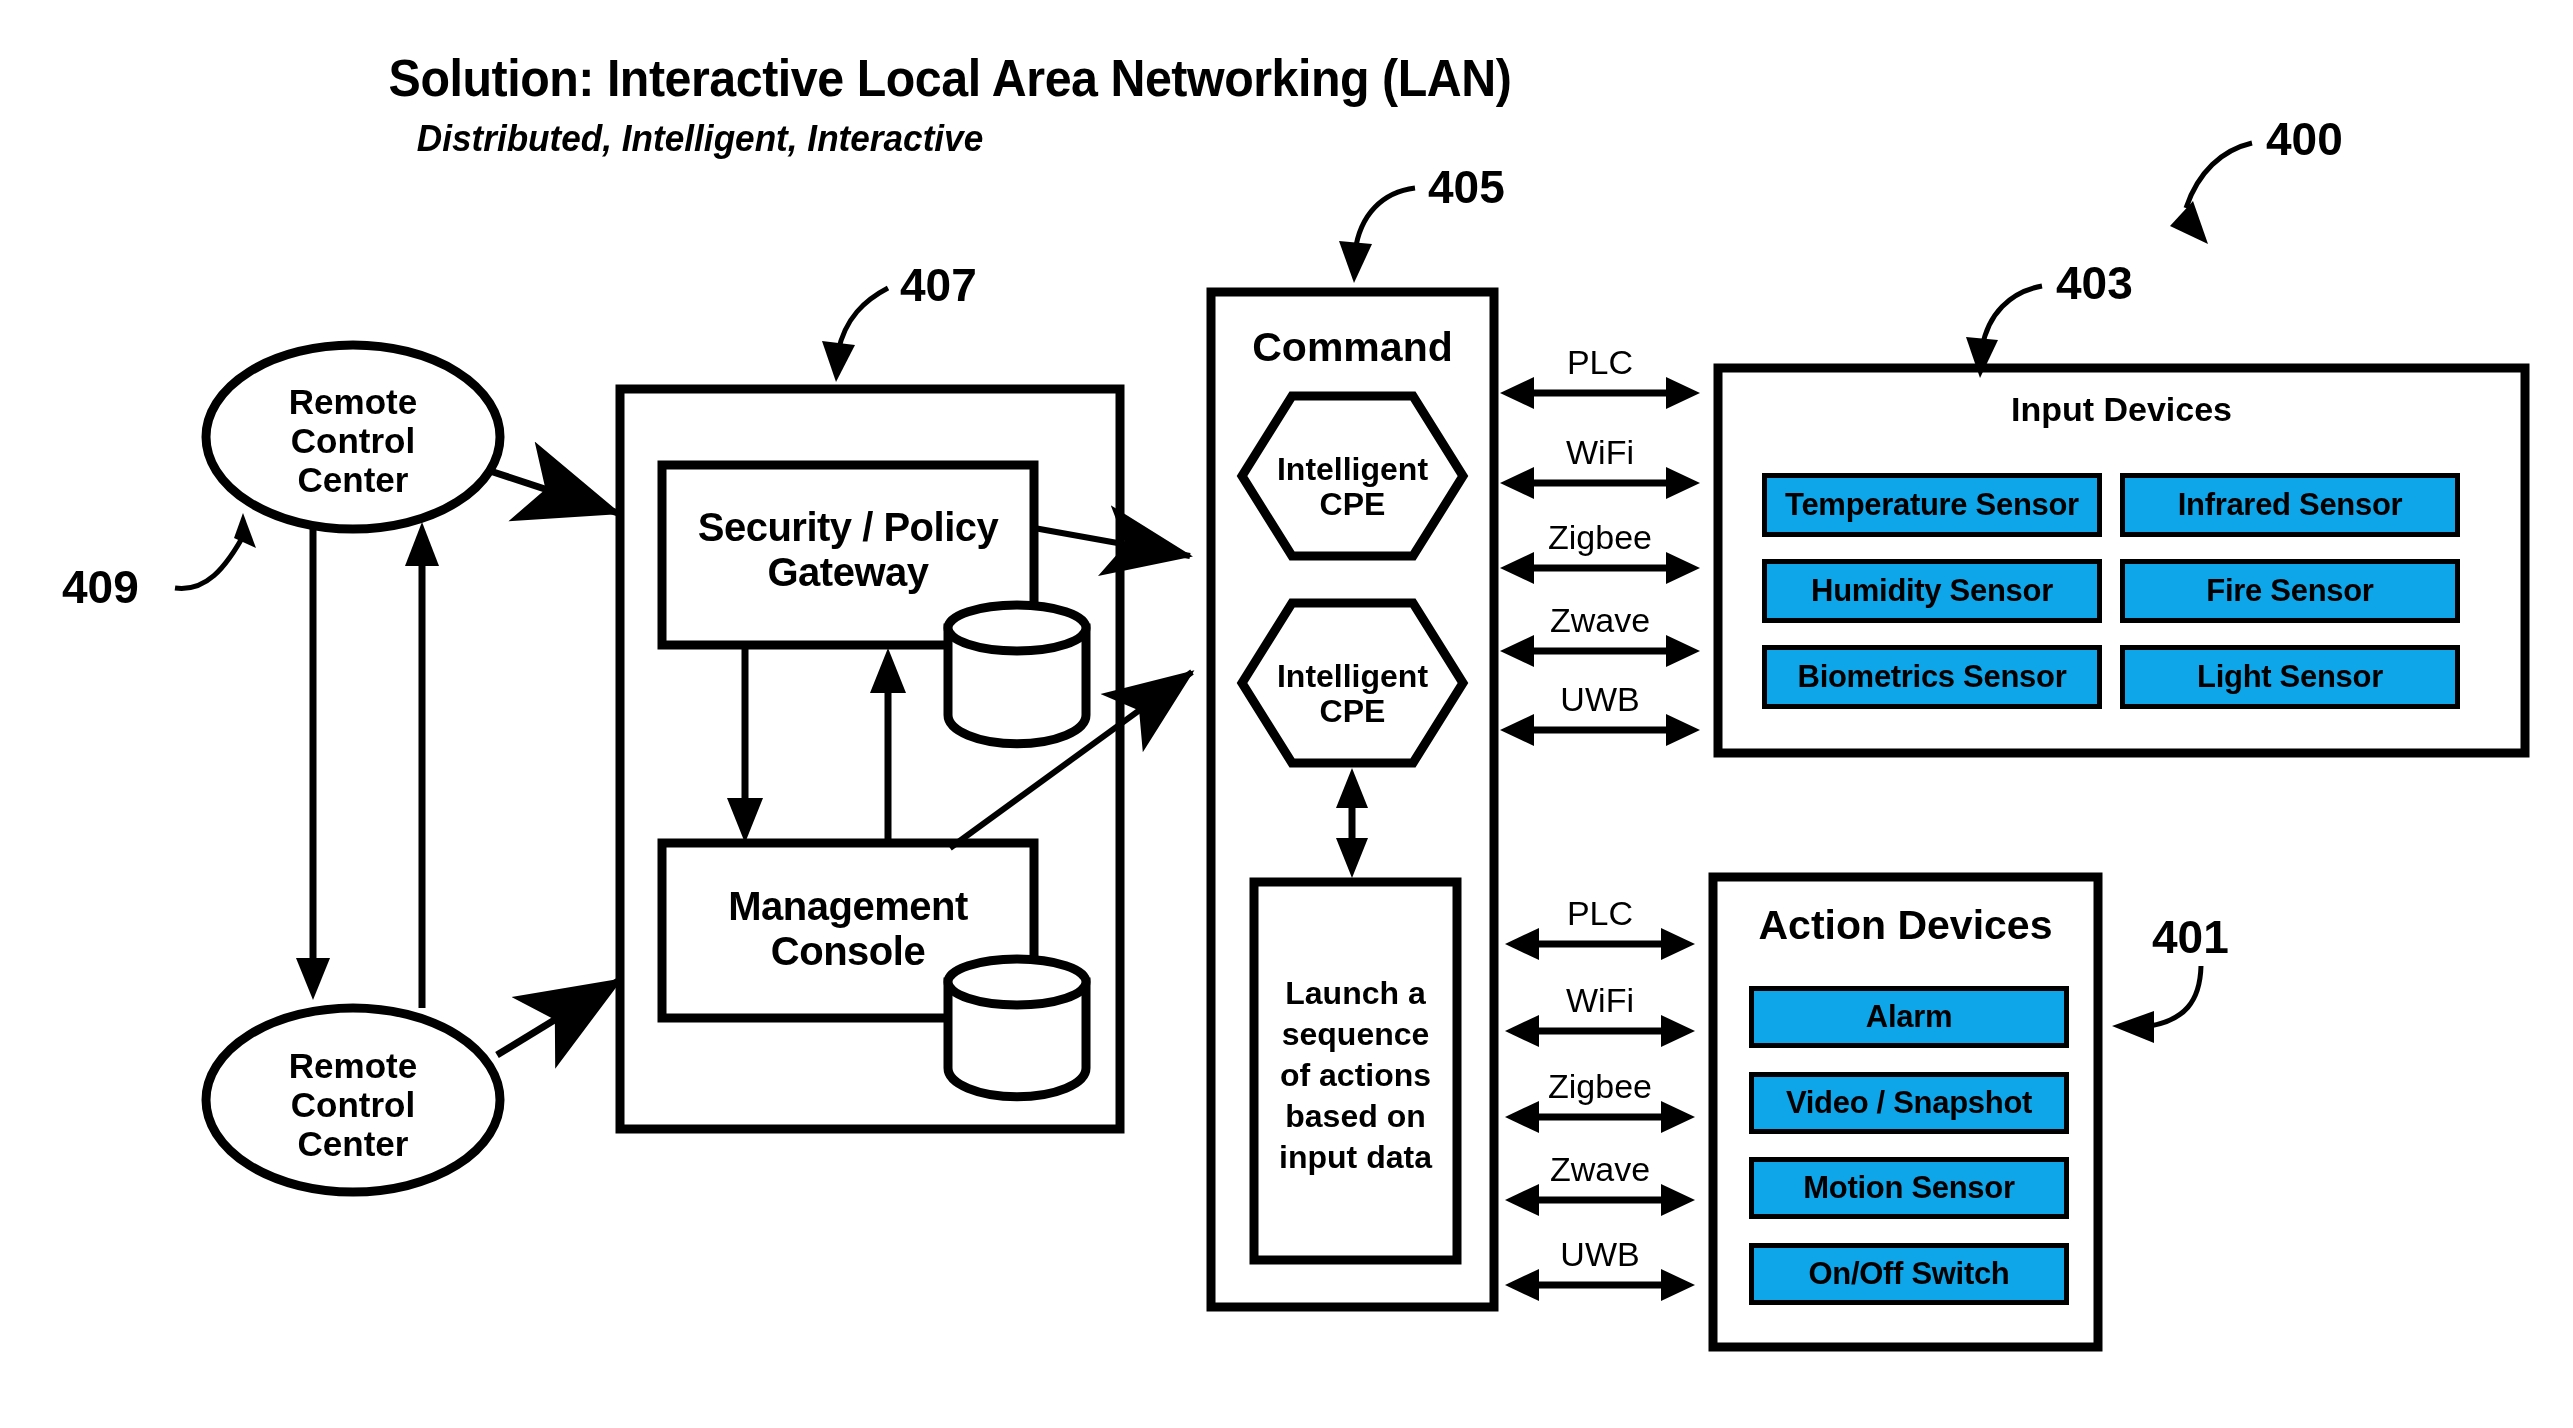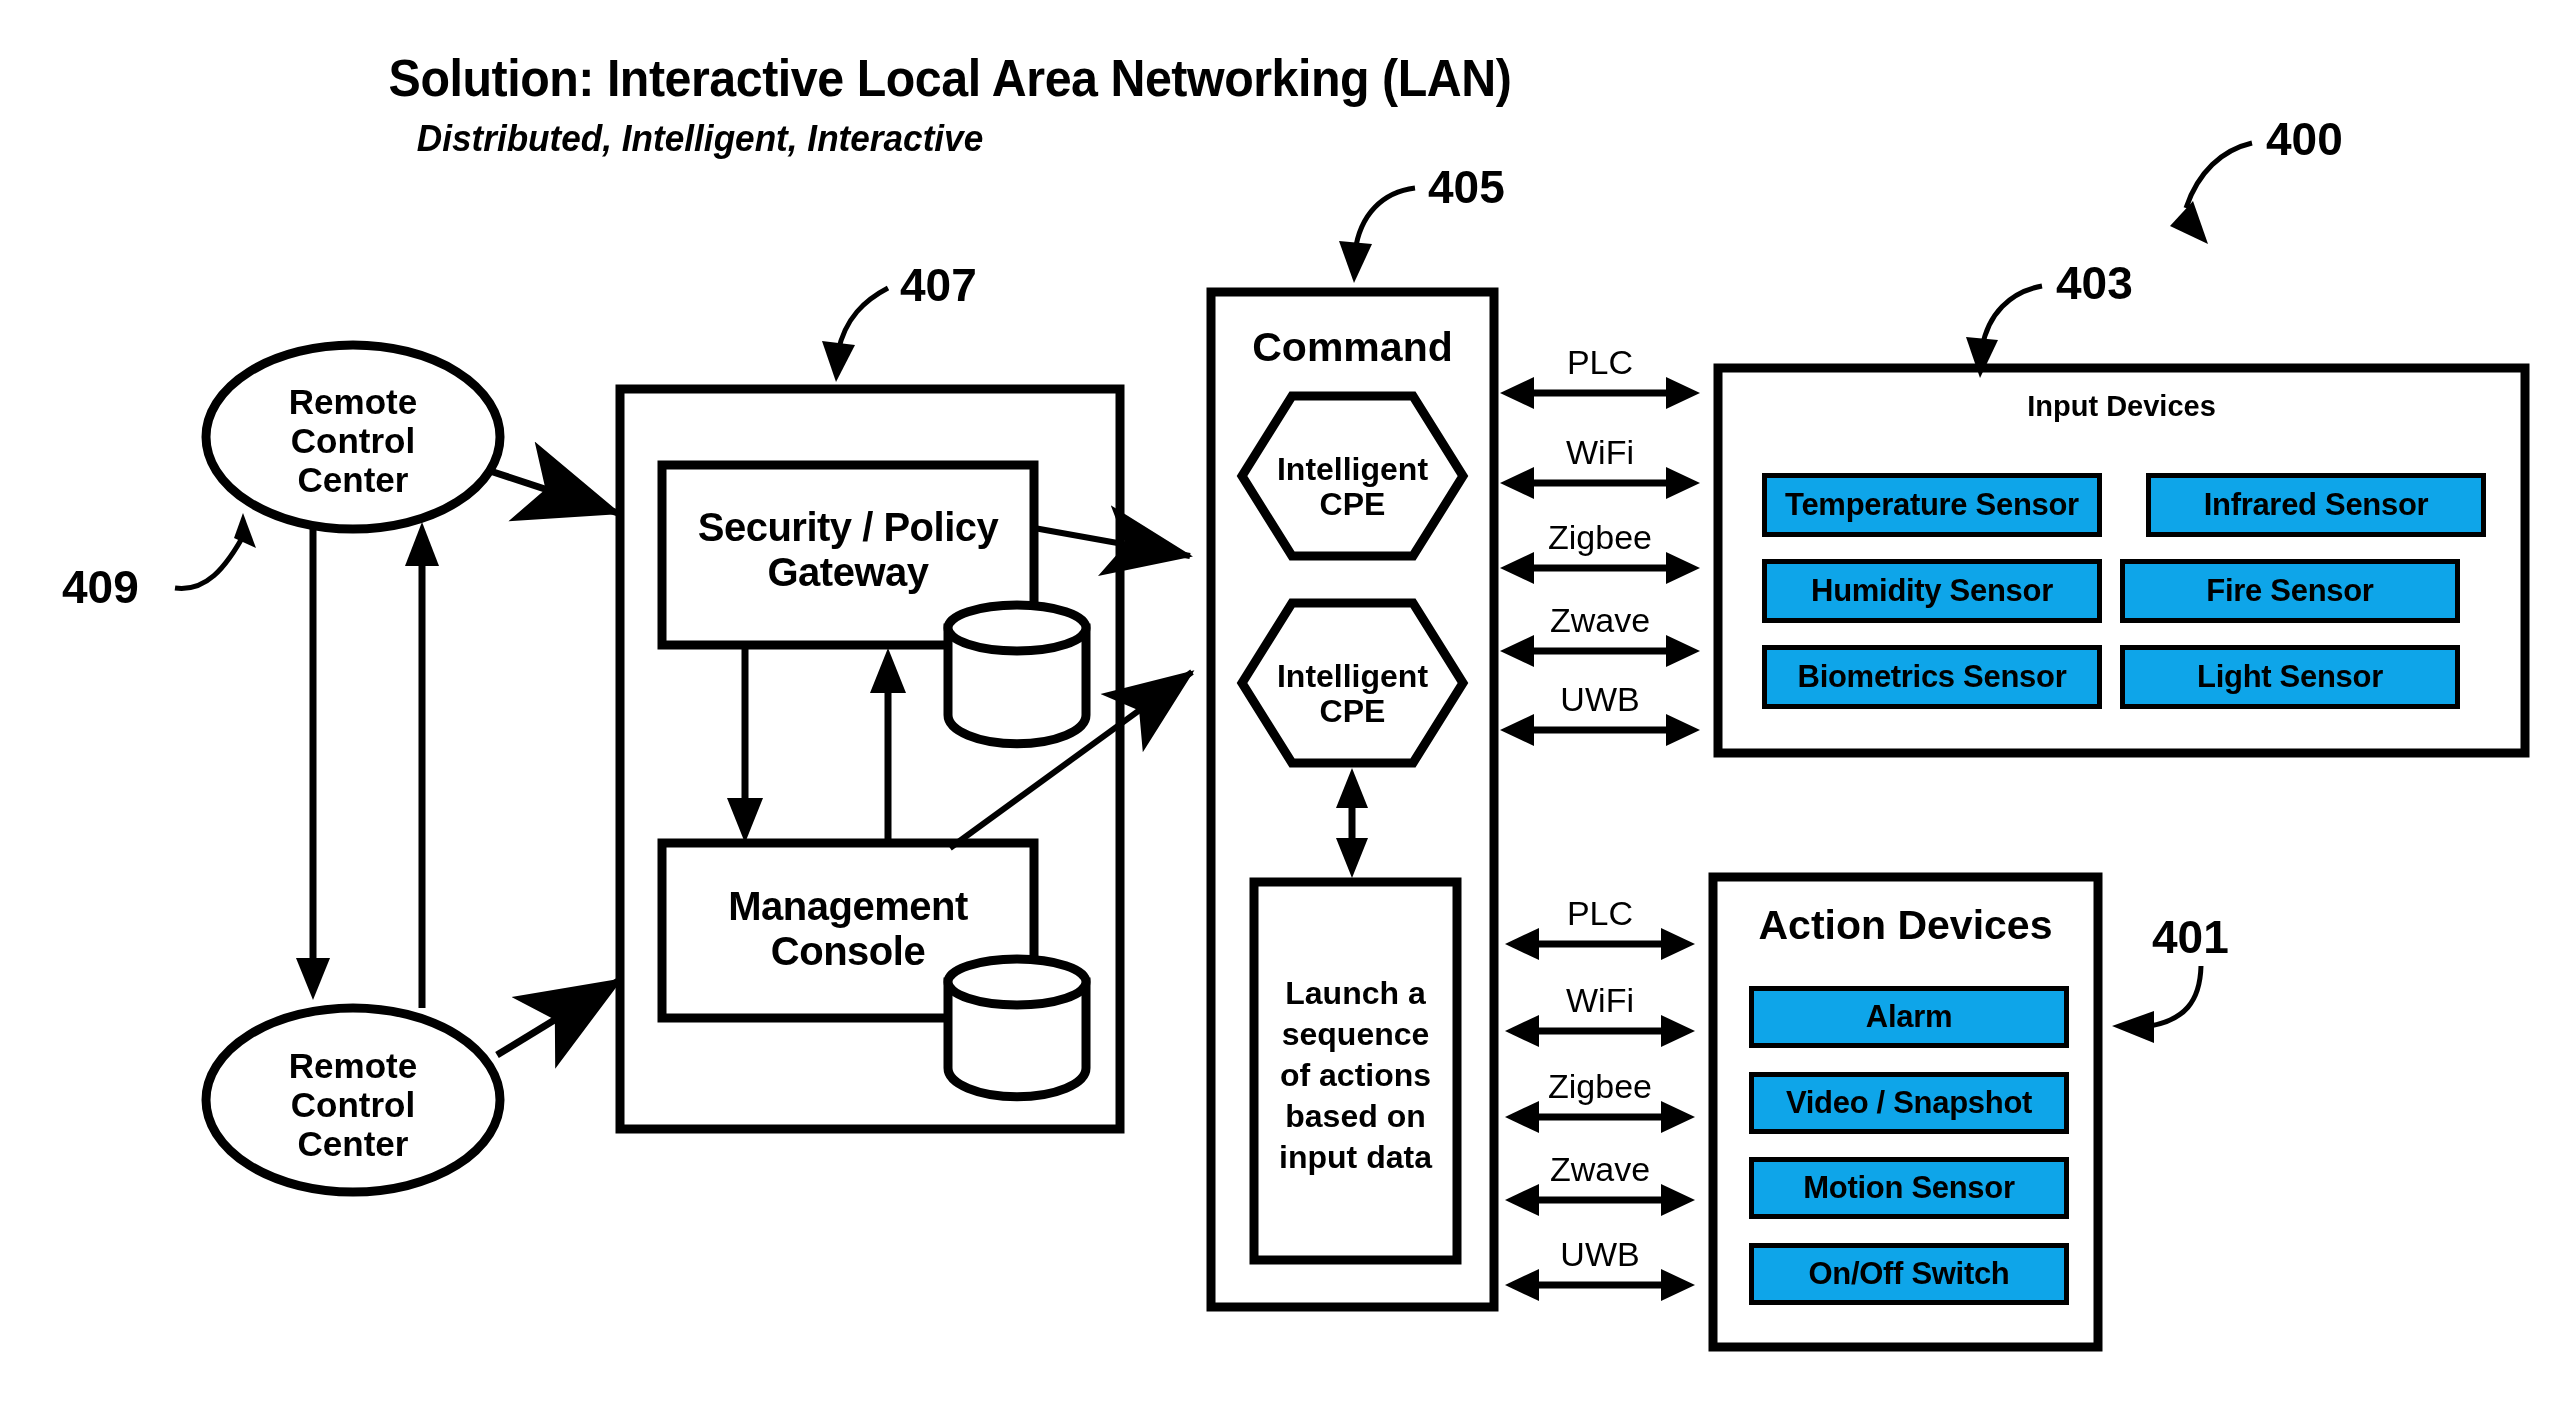--- a/index.html
+++ b/index.html
@@ -299,23 +299,23 @@
   <div class="proto" style="left:1520px; top:518px;">Zigbee</div>
   <div class="proto" style="left:1520px; top:601px;">Zwave</div>
   <div class="proto" style="left:1520px; top:680px;">UWB</div>
 
   <div class="proto" style="left:1520px; top:894px;">PLC</div>
   <div class="proto" style="left:1520px; top:981px;">WiFi</div>
   <div class="proto" style="left:1520px; top:1067px;">Zigbee</div>
   <div class="proto" style="left:1520px; top:1150px;">Zwave</div>
   <div class="proto" style="left:1520px; top:1235px;">UWB</div>
 
-  <div class="boxlabel" style="left:1718px; top:390px; width:807px; font-size:29px;">Input Devices</div>
+  <div class="boxlabel" style="left:1718px; top:390px; width:807px; font-size:34px;">Input Devices</div>
   <div class="devcell" style="left:1762px; top:473px; width:340px; height:64px;">Temperature Sensor</div>
-  <div class="devcell" style="left:2120px; top:473px; width:340px; height:64px;margin-left:26px;">Infrared Sensor</div>
+  <div class="devcell" style="left:2120px; top:473px; width:340px; height:64px;">Infrared Sensor</div>
   <div class="devcell" style="left:1762px; top:559px; width:340px; height:64px;">Humidity Sensor</div>
   <div class="devcell" style="left:2120px; top:559px; width:340px; height:64px;">Fire Sensor</div>
   <div class="devcell" style="left:1762px; top:645px; width:340px; height:64px;">Biometrics Sensor</div>
   <div class="devcell" style="left:2120px; top:645px; width:340px; height:64px;">Light Sensor</div>
 
   <div class="boxlabel" style="left:1713px; top:903px; width:385px; font-size:41px;">Action Devices</div>
   <div class="devcell" style="left:1749px; top:986px; width:320px; height:62px;">Alarm</div>
   <div class="devcell" style="left:1749px; top:1072px; width:320px; height:62px;">Video / Snapshot</div>
   <div class="devcell" style="left:1749px; top:1157px; width:320px; height:62px;">Motion Sensor</div>
   <div class="devcell" style="left:1749px; top:1243px; width:320px; height:62px;">On/Off Switch</div>

